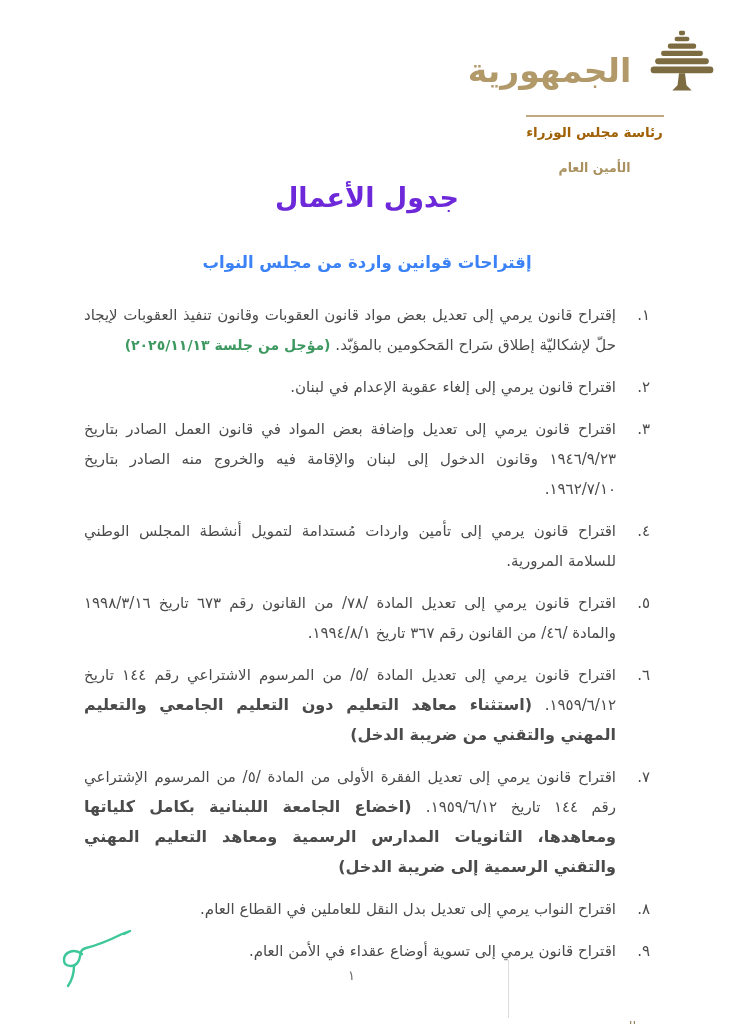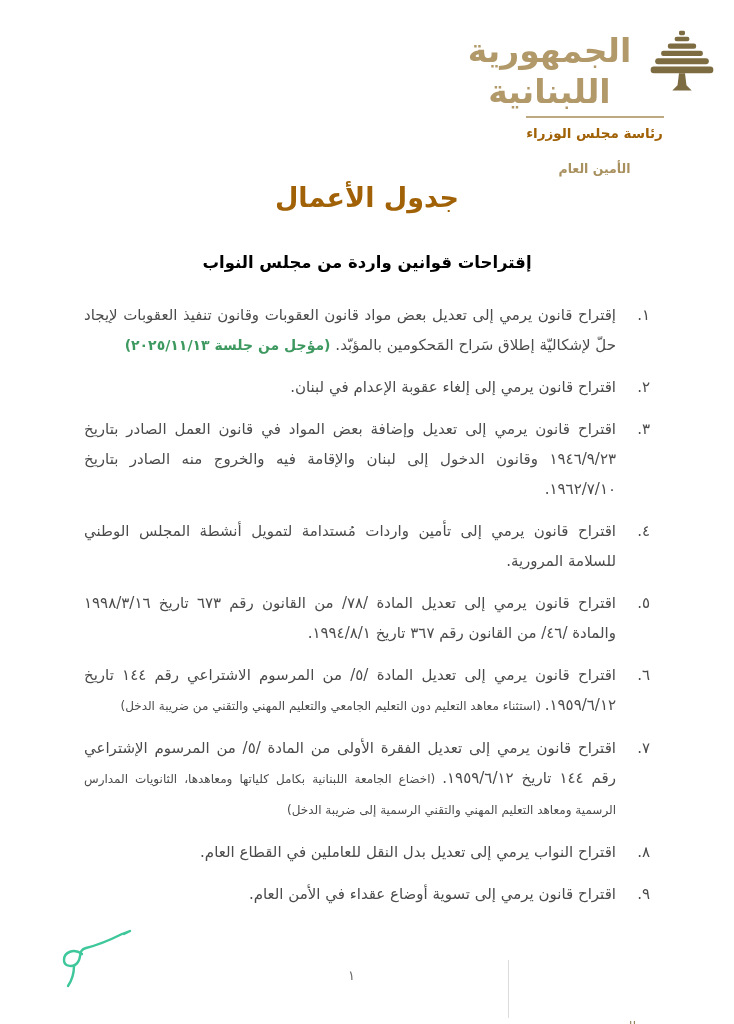--- a/index.html
+++ b/index.html
@@ -39,47 +39,47 @@
   }
   .org-subtitle {
     direction: rtl; font-size: 12.5px; color: #a9905f; font-weight: bold;
     margin-top: 20px; letter-spacing: 1px;
   }
 
   
   .page-title {
     position: absolute; top: 182px; left: 0; right: 0;
     text-align: center; direction: rtl;
-    font-size: 27px; font-weight: bold; color: #a16207;
+    font-size: 27px; font-weight: bold; color: #6d28d9;
   }
   .section-title {
     position: absolute; top: 253px; left: 0; right: 0;
     text-align: center; direction: rtl;
-    font-size: 16.5px; font-weight: bold; color: #000000;
+    font-size: 16.5px; font-weight: bold; color: #3b82f6;
   }
 
   
   .agenda-list {
     position: absolute; top: 300px; right: 84px; left: 84px;
     direction: rtl;
   }
   .agenda-item {
     display: flex; direction: rtl;
     font-size: 15px; line-height: 30px; color: #4b4b4b;
     margin-bottom: 12px;
   }
   .item-number {
     flex: none; width: 34px; direction: rtl;
     text-align: right; padding-left: 6px;
   }
   .item-text-wrap {
     flex: 1; text-align: justify; text-justify: inter-word;
   }
   .item-note-green { color: #3d9960; font-weight: bold; font-size: 14px; margin-left: 38px; }
-  .item-note-small { font-size: 12px; }
+  .item-note-small { font-size: 16px; font-weight: bold; }
 
   
   .squiggle {
     position: absolute; left: 52px; top: 928px;
     width: 90px; height: 62px;
   }
 
   
   .page-number {
     position: absolute; left: 348px; top: 968px;
@@ -109,21 +109,20 @@
 </style>
 </head>
 <body>
 
 <div class="page">
 
   <div class="letterhead">
     <div class="logo-row">
       <div class="republic-name">
         <div>الجمهورية</div>
-        <div>اللبنانية</div>
       </div>
       <svg class="cedar" viewBox="0 0 100 110">
         <g fill="#7d6b42">
           <rect x="46" y="1" width="8" height="6" rx="2"></rect>
           <rect x="40" y="9" width="20" height="6" rx="3"></rect>
           <rect x="31" y="18" width="38" height="7" rx="3"></rect>
           <rect x="22" y="28" width="56" height="7" rx="3"></rect>
           <rect x="14" y="38" width="72" height="8" rx="4"></rect>
           <rect x="8" y="49" width="84" height="9" rx="4"></rect>
           <polygon points="46,58 54,58 56,74 63,81 37,81 44,74"></polygon>

